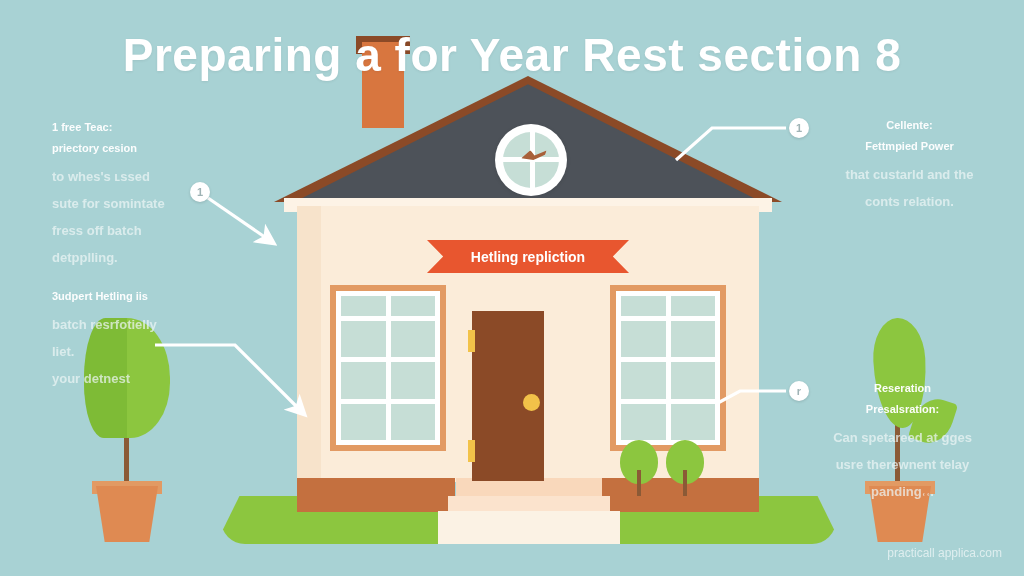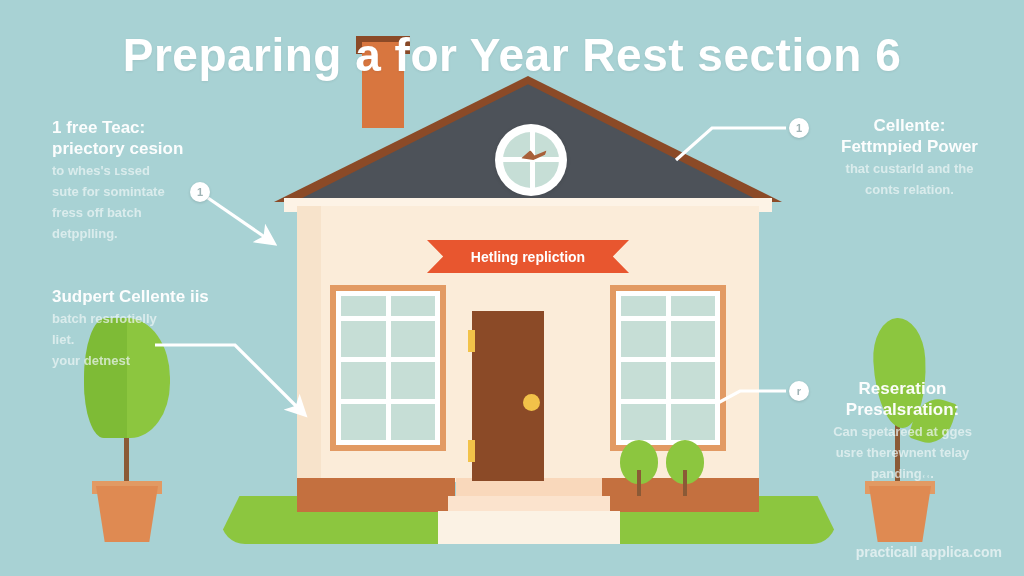--- a/index.html
+++ b/index.html
@@ -13,26 +13,26 @@
   .title{
     position:absolute;left:0;top:28px;width:1024px;text-align:center;
     color:#ffffff;font-size:46px;font-weight:bold;letter-spacing:.5px;
     text-shadow:0 1px 3px rgba(0,0,0,.07);
     z-index:40;white-space:nowrap;
   }
 
   
   .note{position:absolute;z-index:38;}
   .note .hd{
-    color:#ffffff;font-size:17px;font-weight:bold;line-height:21px;
+    color:#ffffff;font-size:11px;font-weight:bold;line-height:21px;
     opacity:.97;
   }
   .note .bd{
     color:#eef6f6;font-size:13px;line-height:19px;font-weight:bold;
-    opacity:.72;margin-top:2px;
+    opacity:.72;margin-top:8px;
   }
   .note.r .hd,.note.r .bd{text-align:center;}
 
   #note-tl{left:52px;top:117px;width:175px;}
   #note-ml{left:52px;top:286px;width:165px;}
   #note-tr{left:822px;top:115px;width:175px;}
   #note-br{left:810px;top:378px;width:185px;}
 
   
   .marker{
@@ -203,21 +203,21 @@
   #pot-r{
     position:absolute;left:853px;top:486px;width:62px;height:56px;
     background:#df8a52;
     clip-path:polygon(0 0,100% 0,86% 100%,14% 100%);
   }
   #pot-r-rim{position:absolute;left:849px;top:481px;width:70px;height:13px;background:#e29a63;}
 
   
   #footer{
     position:absolute;right:22px;bottom:16px;z-index:45;
-    color:#ffffff;opacity:.62;font-size:14px;font-weight:bold;
+    color:#ffffff;opacity:.62;font-size:12px;font-weight:normal;
   }
 </style>
 </head>
 <body>
 
 <div id="stage">
 
   <div id="scene">
 
     <div id="lawn"></div>
@@ -308,33 +308,33 @@
     <line x1="208" y1="198" x2="272" y2="242" stroke="#ffffff" stroke-width="3.2" marker-end="url(#ah)"></line>
     <polyline points="155,345 235,345 303,413" fill="none" stroke="#ffffff" stroke-width="3.2" marker-end="url(#ah)"></polyline>
     <polyline points="786,128 712,128 676,160" fill="none" stroke="#ffffff" stroke-width="3.2"></polyline>
     <polyline points="786,391 740,391 716,404" fill="none" stroke="#ffffff" stroke-width="3.2"></polyline>
   </svg>
 
   <div class="marker" id="mk1">1</div>
   <div class="marker" id="mk2">1</div>
   <div class="marker" id="mk3">r</div>
 
-  <div class="title">Preparing a    for Year Rest section 6</div>
+  <div class="title">Preparing a    for Year Rest section 8</div>
 
   <div class="note" id="note-tl">
     <div class="hd">1 free Teac:</div>
     <div class="hd">priectory cesion</div>
     <div class="bd">to whes's ʟssed</div>
     <div class="bd">sute for somintate</div>
     <div class="bd">fress off batch</div>
     <div class="bd">detpplling.</div>
   </div>
 
   <div class="note" id="note-ml">
-    <div class="hd">3udpert Cellente iis</div>
+    <div class="hd">3udpert Hetling iis</div>
     <div class="bd">batch resrfotielly</div>
     <div class="bd">liet.</div>
     <div class="bd">your detnest</div>
   </div>
 
   <div class="note r" id="note-tr">
     <div class="hd">Cellente:</div>
     <div class="hd">Fettmpied Power</div>
     <div class="bd">that custarld and the</div>
     <div class="bd">conts relation.</div>

